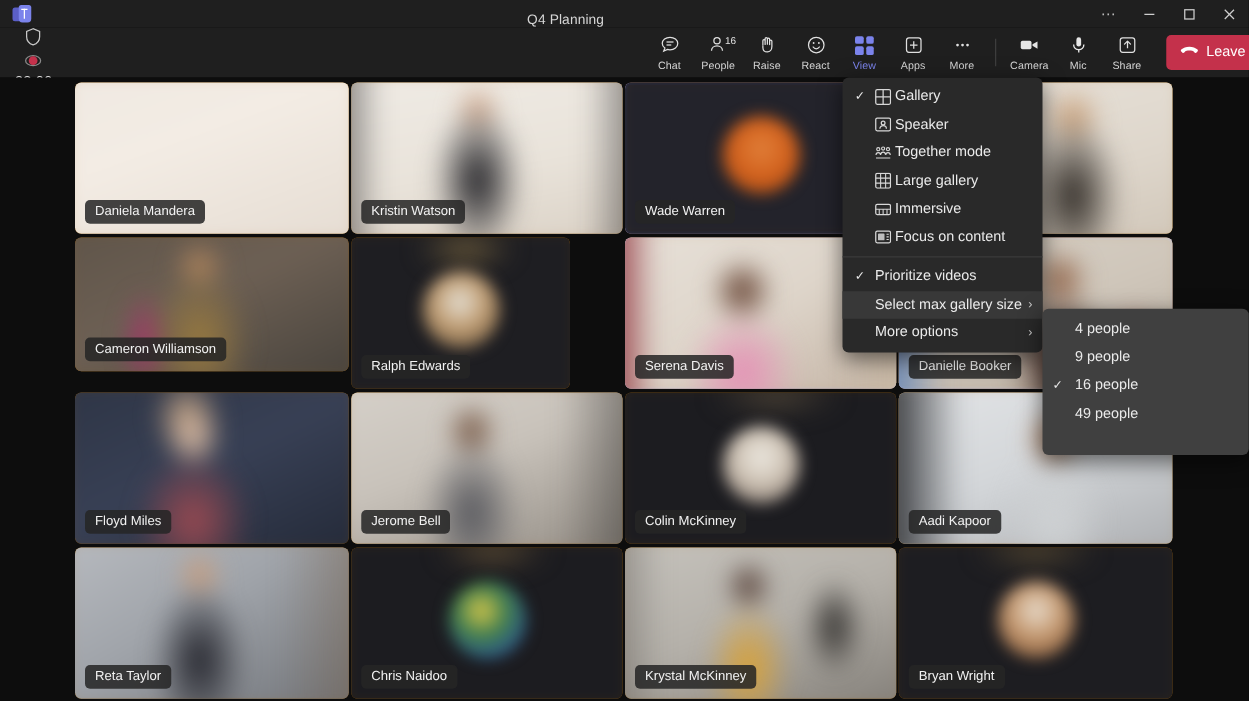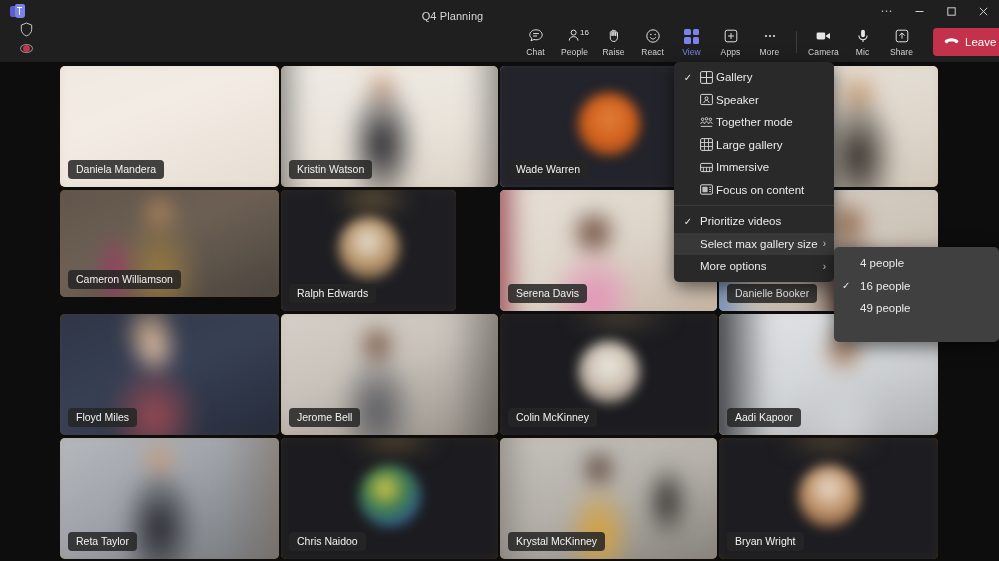--- a/index.html
+++ b/index.html
@@ -589,20 +589,24 @@
     <span class="arrow">›</span>
   </div>
 </div>
 
 <div class="submenu">
   <div class="smi">
     <span class="chk"></span>
     <span>4 people</span>
   </div>
   <div class="smi">
+    <span class="chk"></span>
+    <span>9 people</span>
+  </div>
+  <div class="smi">
     <span class="chk">✓</span>
     <span>16 people</span>
   </div>
   <div class="smi">
     <span class="chk"></span>
     <span>49 people</span>
   </div>
 </div>
 
 </body></html>

